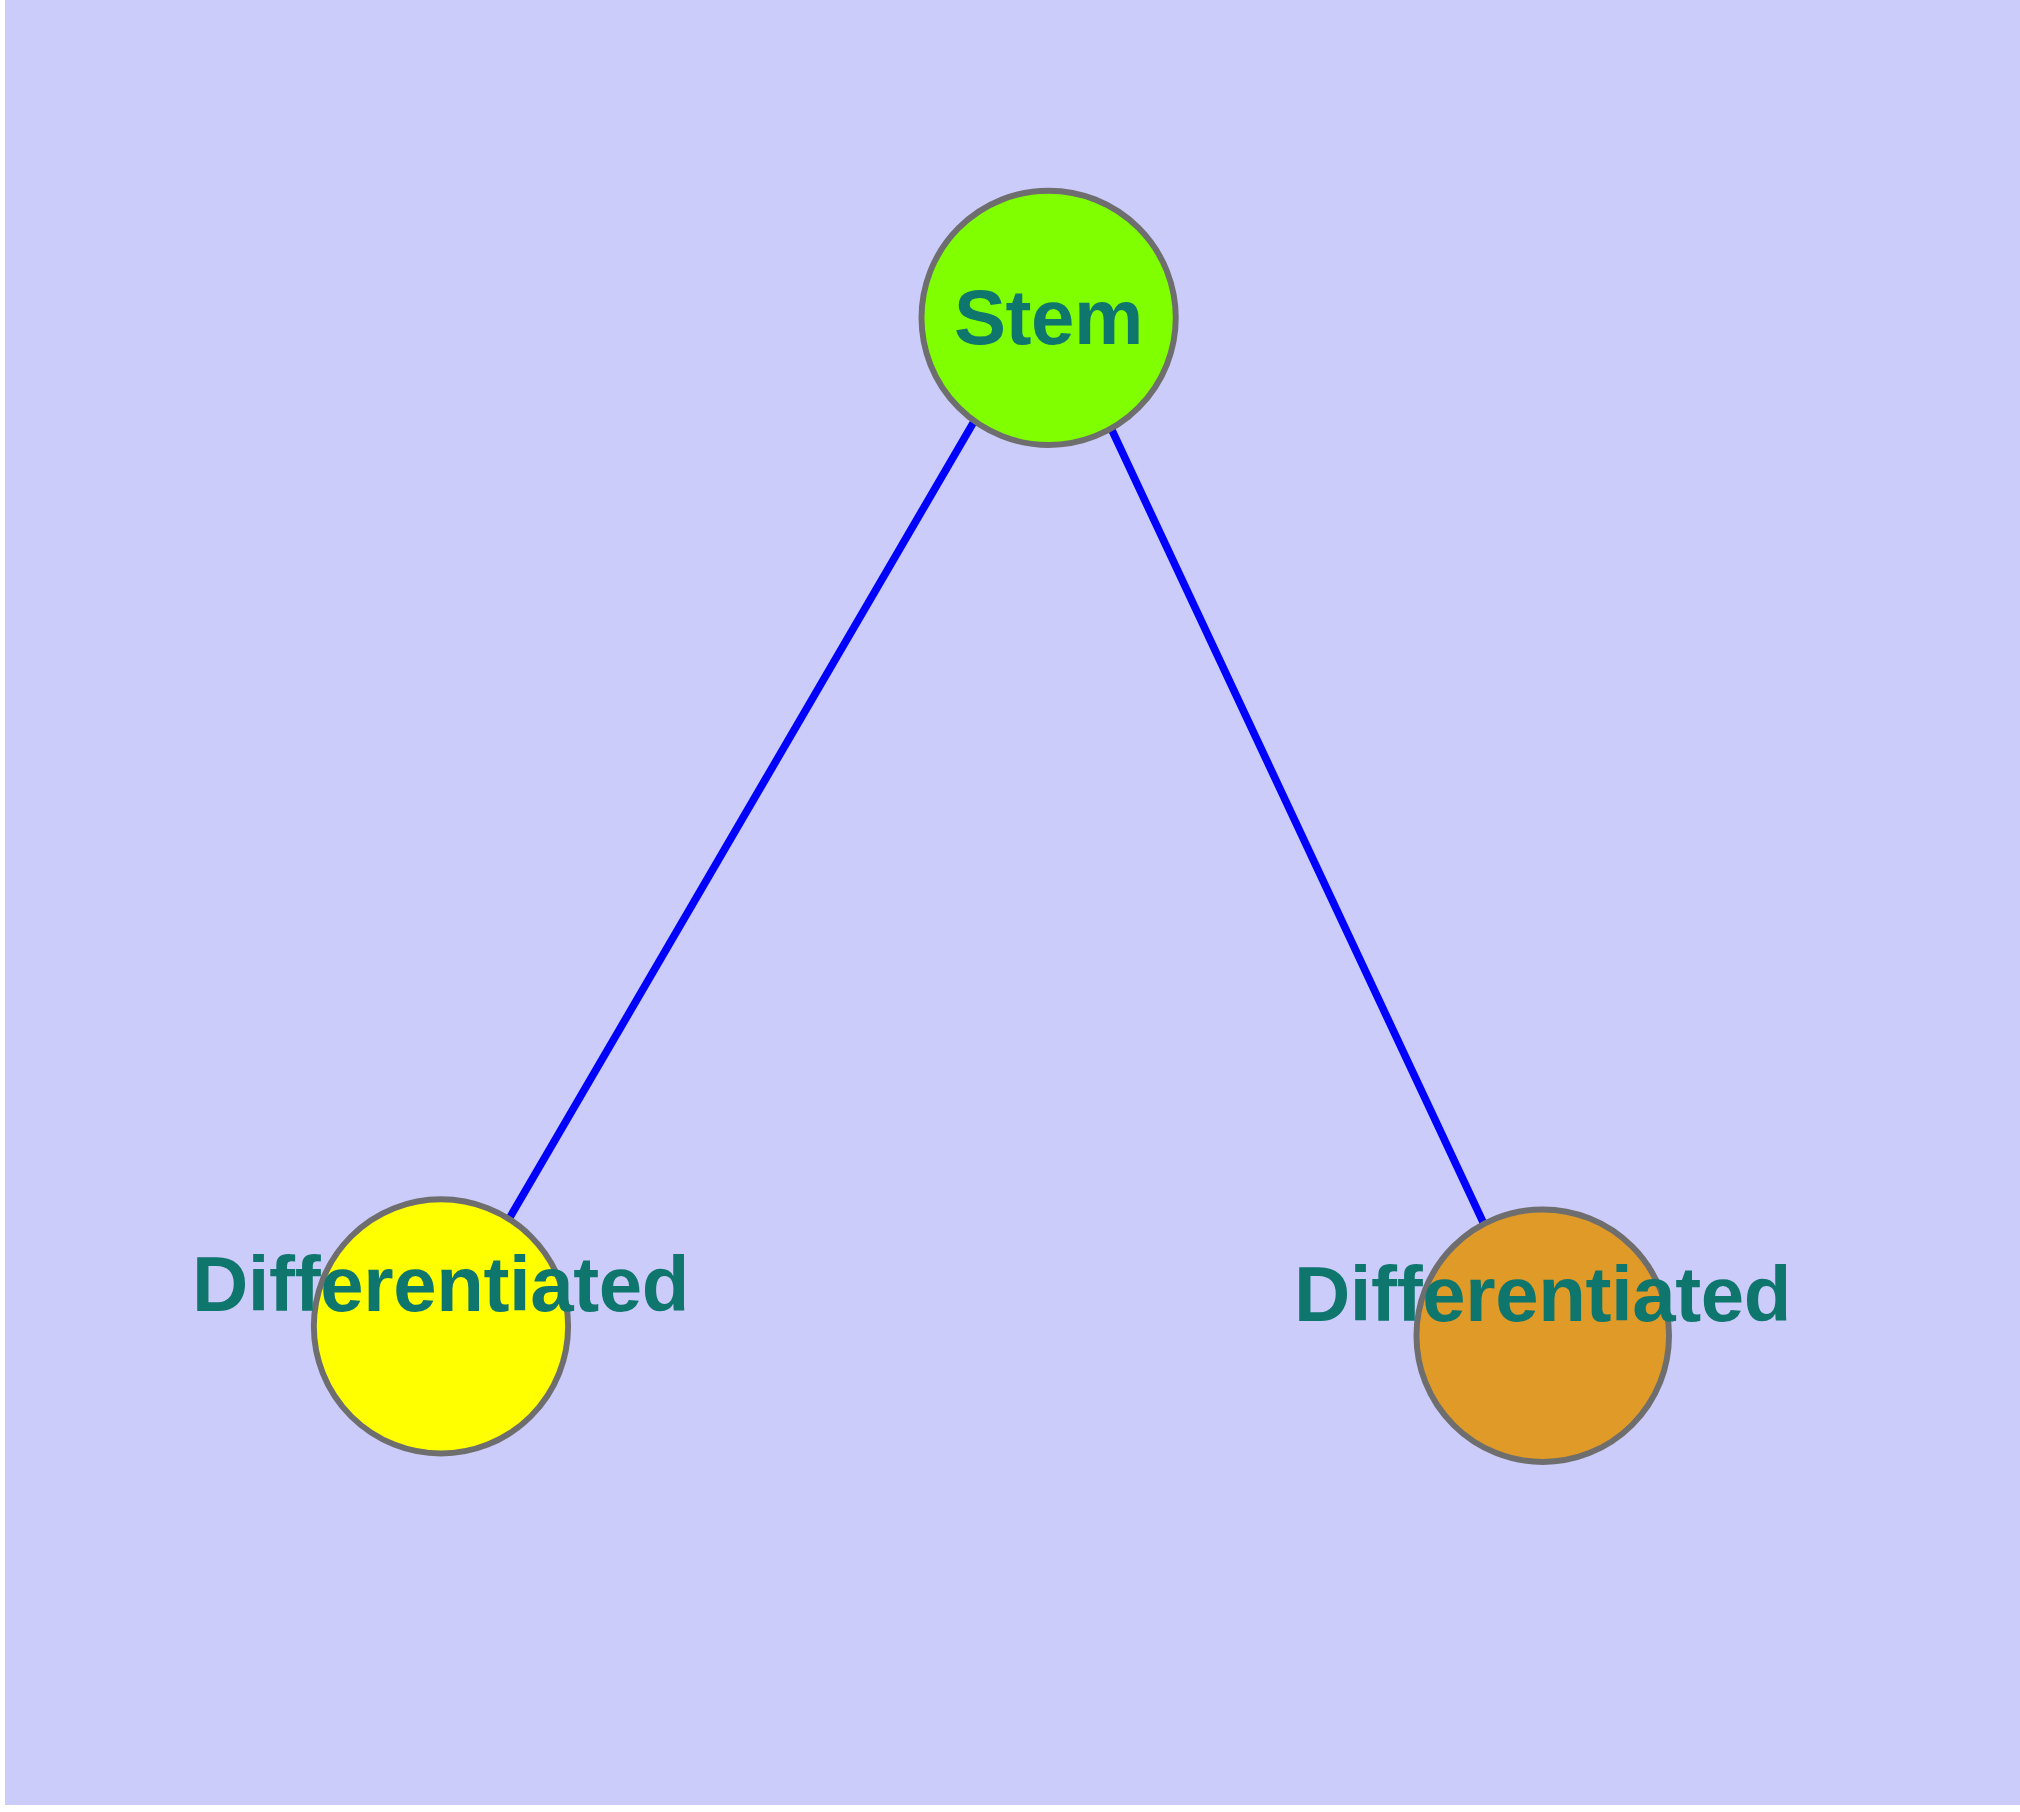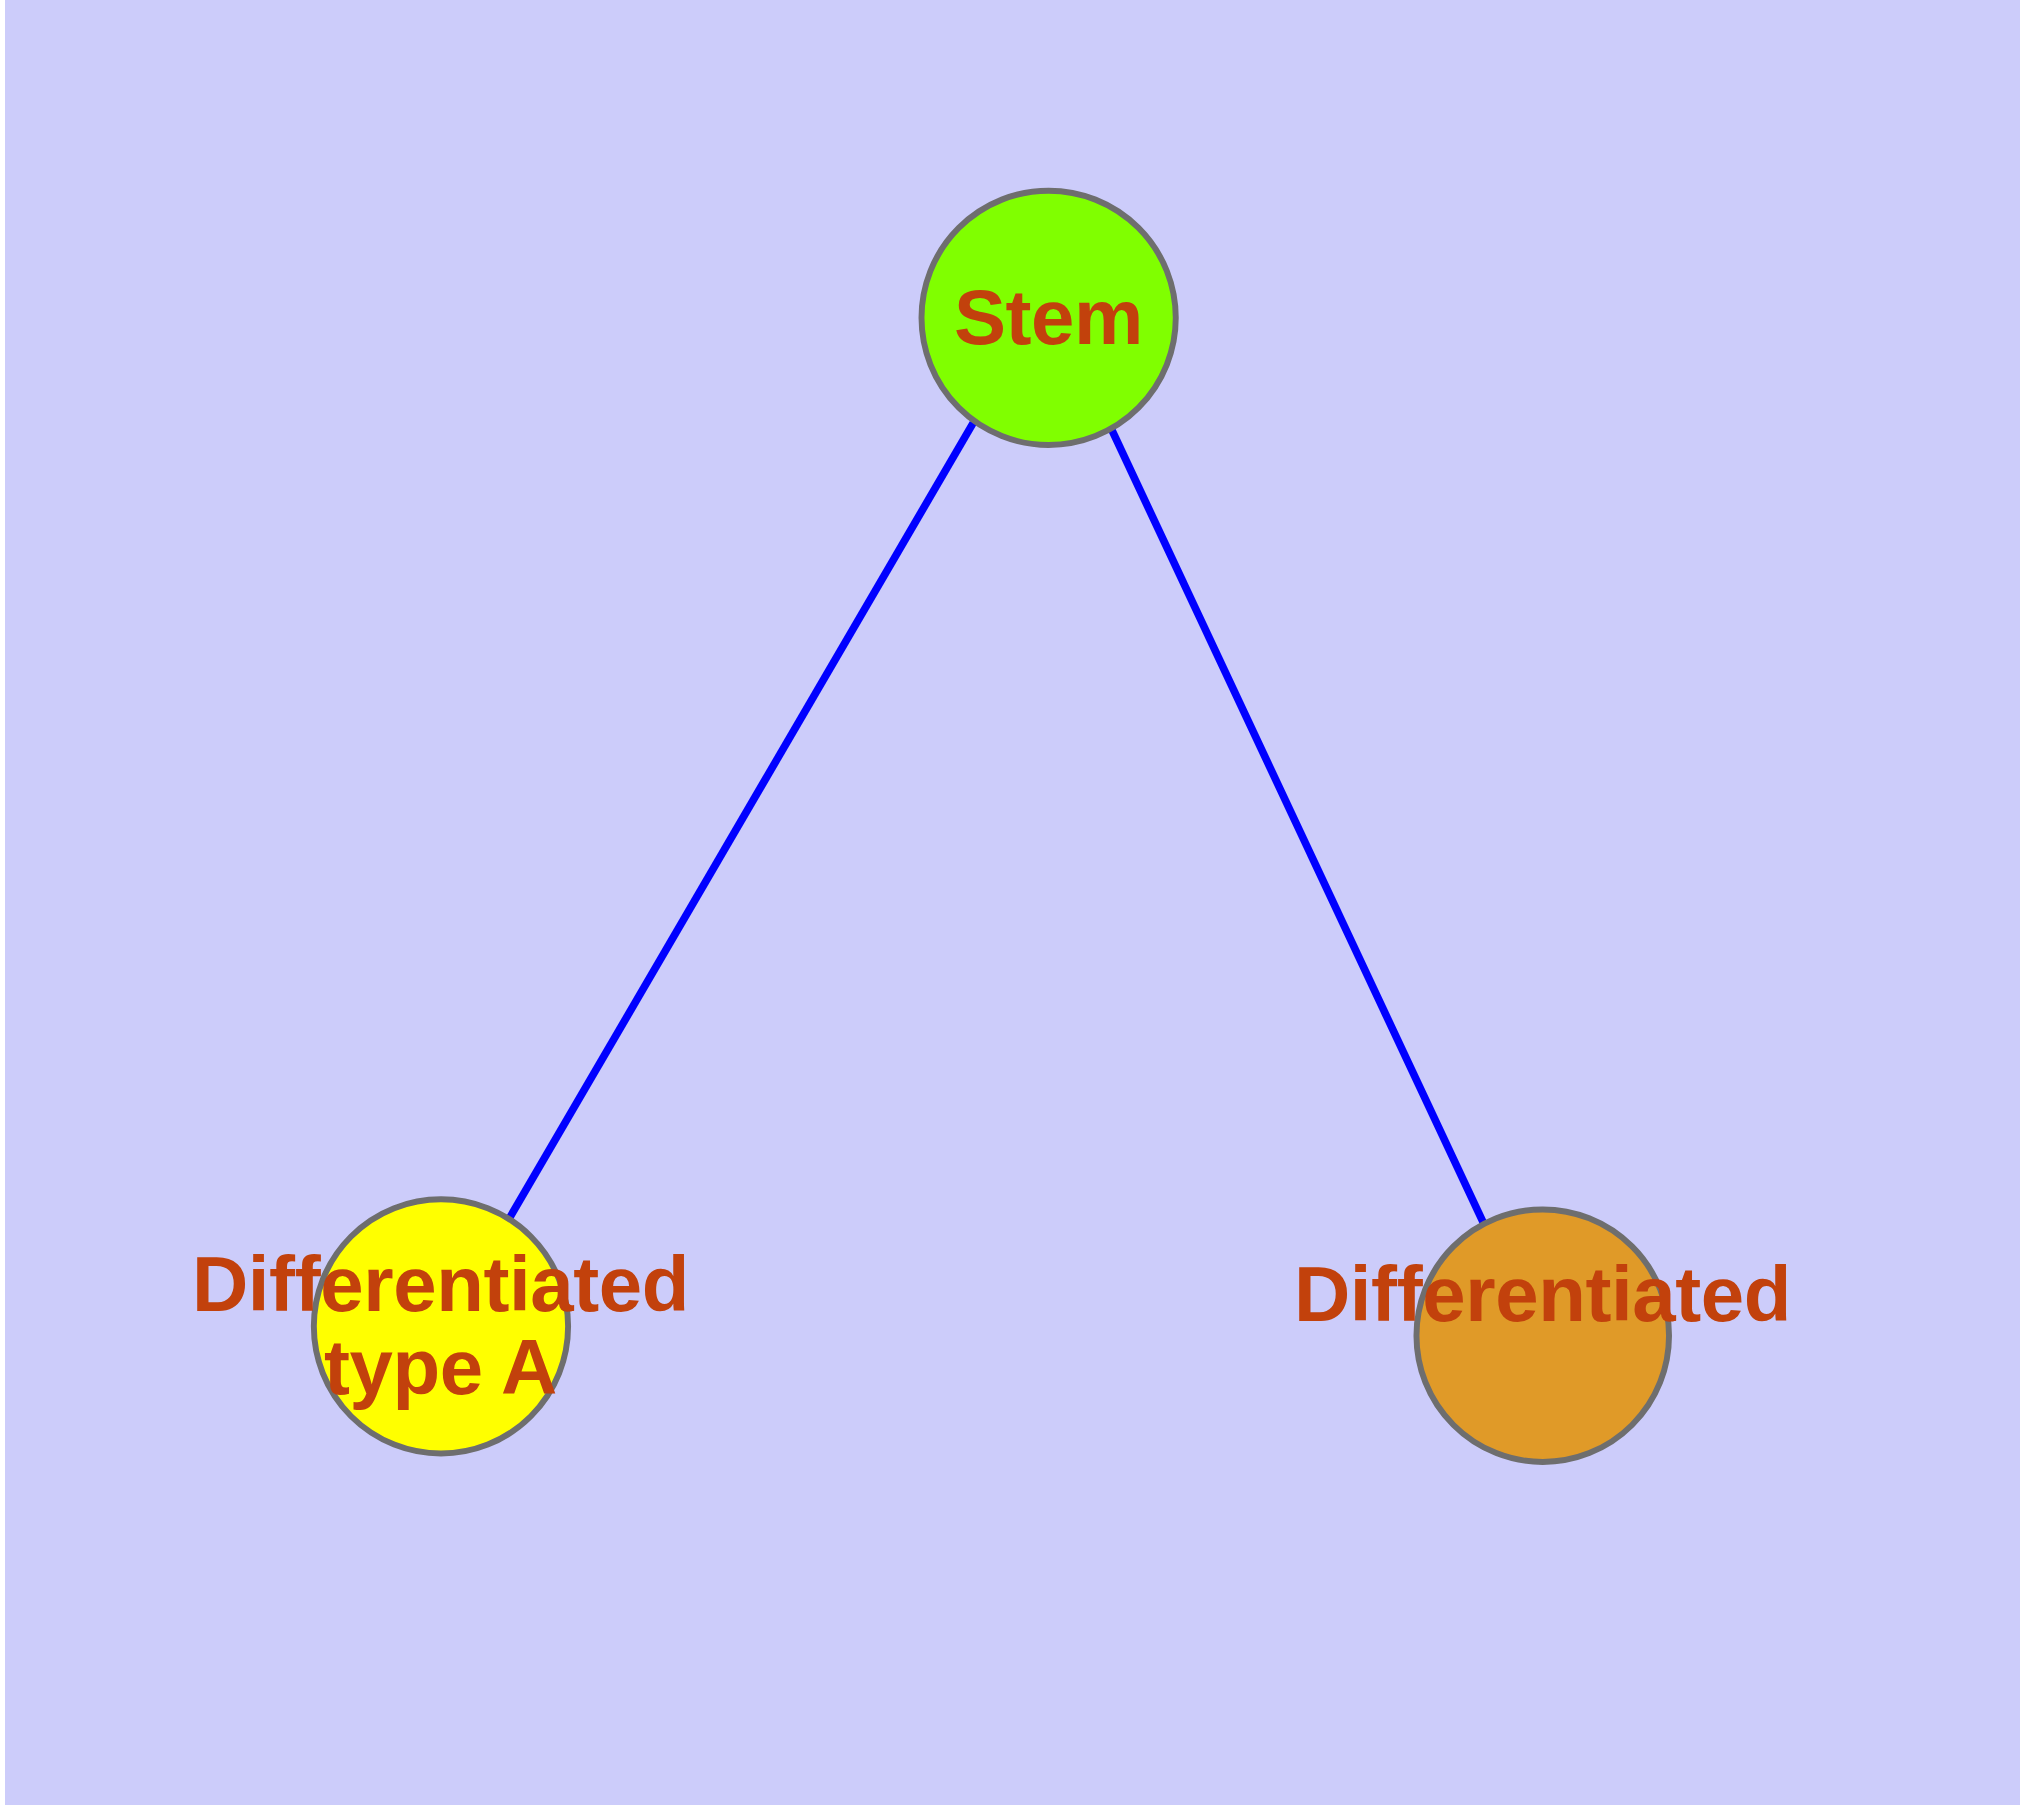--- a/index.html
+++ b/index.html
@@ -28,21 +28,21 @@
     left: 0;
     top: 0;
     width: 2021px;
     height: 1812px;
     display: block;
   }
   .node-label {
     position: absolute;
     text-align: center;
     font-weight: bold;
-    color: #c2410c;
+    color: #0f766e;
     line-height: 1.06;
     white-space: pre;
     letter-spacing: -0.4px;
     pointer-events: none;
   }
   #label-stem {
     font-size: 78px;
     left: 794px;
     top: 276px;
     width: 509px;
@@ -76,18 +76,18 @@
 
     <g>
       <circle cx="1237" cy="375" r="150" fill="#80ff00" stroke="#6e6e6e" stroke-width="7"></circle>
       <circle cx="520" cy="1565" r="150" fill="#ffff00" stroke="#6e6e6e" stroke-width="7"></circle>
       <circle cx="1820" cy="1576" r="149" fill="#e09a28" stroke="#6e6e6e" stroke-width="7"></circle>
     </g>
   </svg>
 
   <div class="node-label" id="label-stem">Stem</div>
 
-  <div class="node-label" id="label-typeA"><span>Differentiated</span><br><span>type A</span></div>
+  <div class="node-label" id="label-typeA"><span>Differentiated</span><br></div>
 
   <div class="node-label" id="label-typeB"><span>Differentiated</span><br></div>
 
 </div>
 
 
 </body></html>

